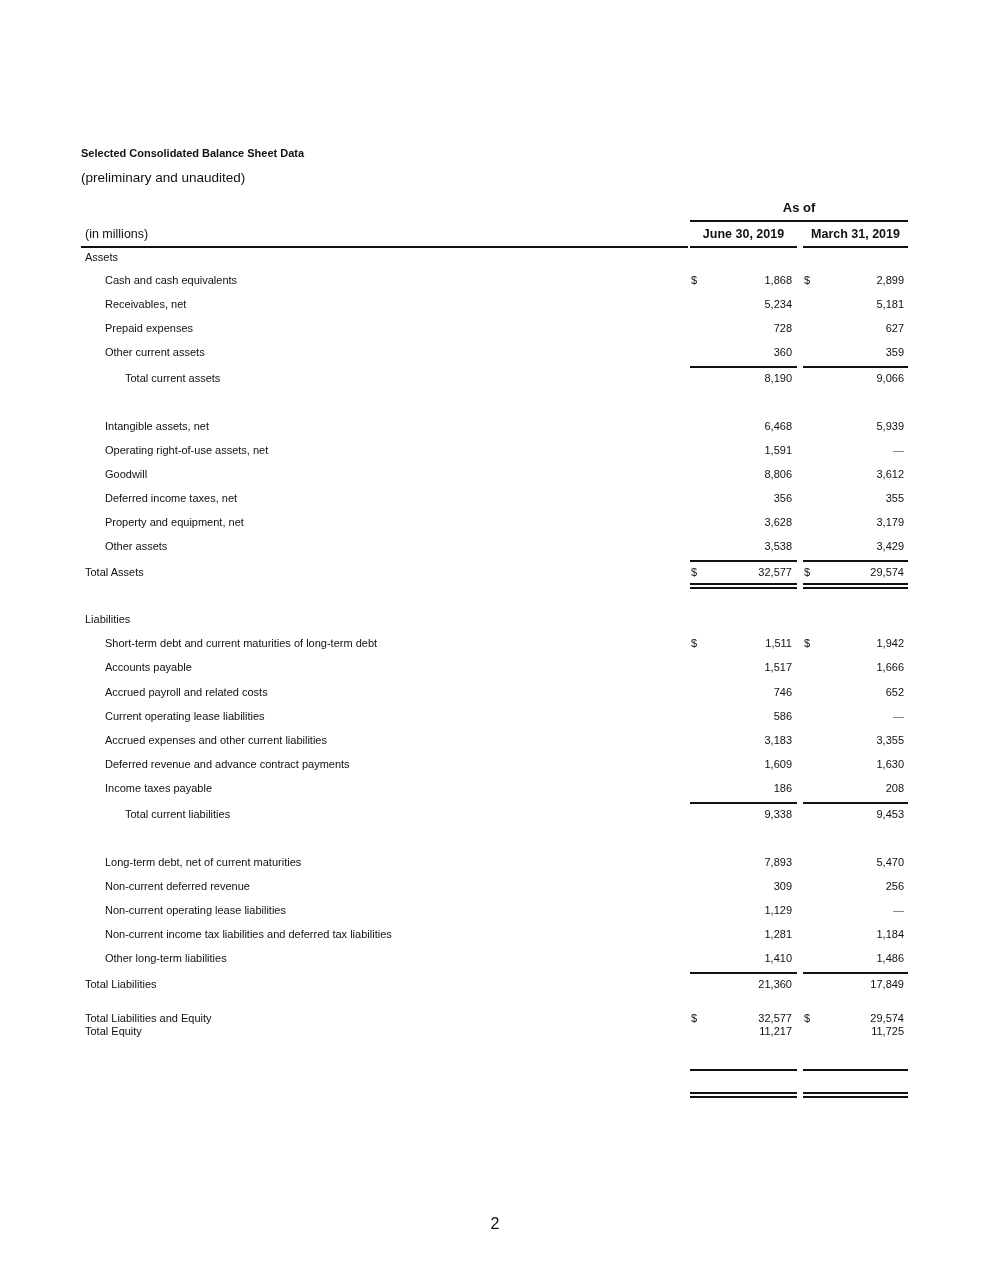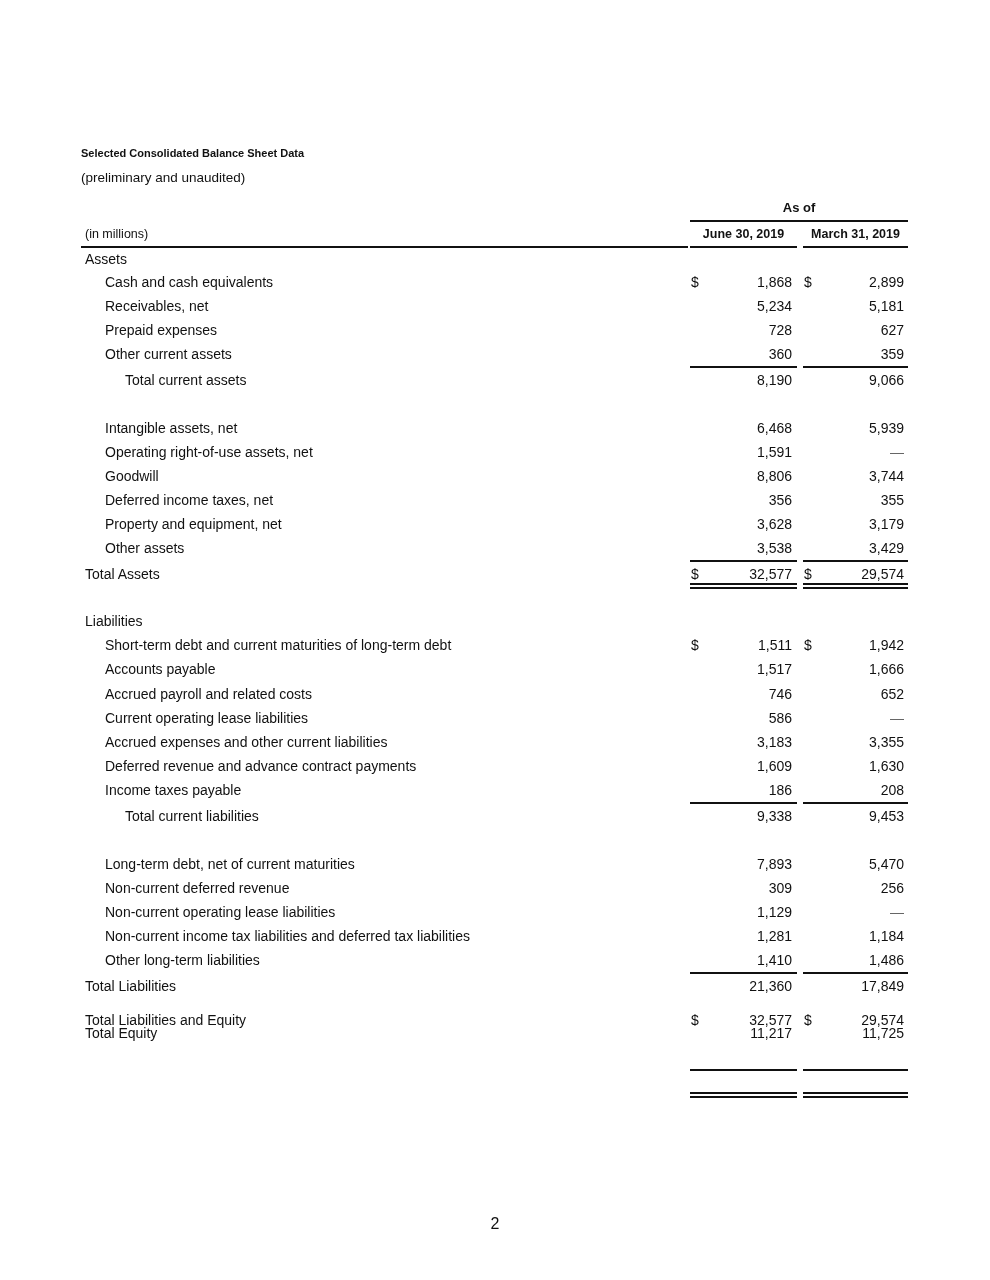--- a/index.html
+++ b/index.html
@@ -13,21 +13,21 @@
   }
   .subtitle {
     position: absolute; left: 81px; top: 170px;
     font-size: 13.5px; margin: 0;
   }
   .asof {
     position: absolute; left: 690px; width: 218px; top: 200px;
     text-align: center; font-size: 13px; font-weight: bold;
     padding-bottom: 5px; border-bottom: 2px solid #111;
   }
-  .row { position: absolute; left: 0; width: 990px; height: 20px; font-size: 14px; }
+  .row { position: absolute; left: 0; width: 990px; height: 20px; font-size: 11px; }
   .row .label { position: absolute; top: 0; white-space: nowrap; }
   .row .lvl0 { left: 85px; }
   .row .lvl1 { left: 105px; }
   .row .lvl2 { left: 125px; }
   .cell { position: absolute; top: 0; height: 18px; }
   .c1 { left: 690px; width: 107px; }
   .c2 { left: 803px; width: 105px; }
   .cell .dollar { position: absolute; left: 1px; top: 0; }
   .cell .num { position: absolute; right: 5px; top: 0; text-align: right; }
   .c2 .num { right: 4px; }
@@ -126,21 +126,21 @@
       <div class="cell c2">
         <span class="num dash">—</span>
       </div>
     </div>
     <div class="row" style="top: 468px;">
       <span class="label lvl1">Goodwill</span>
       <div class="cell c1">
         <span class="num">8,806</span>
       </div>
       <div class="cell c2">
-        <span class="num">3,744</span>
+        <span class="num">3,612</span>
       </div>
     </div>
     <div class="row" style="top: 492px;">
       <span class="label lvl1">Deferred income taxes, net</span>
       <div class="cell c1">
         <span class="num">356</span>
       </div>
       <div class="cell c2">
         <span class="num">355</span>
       </div>

